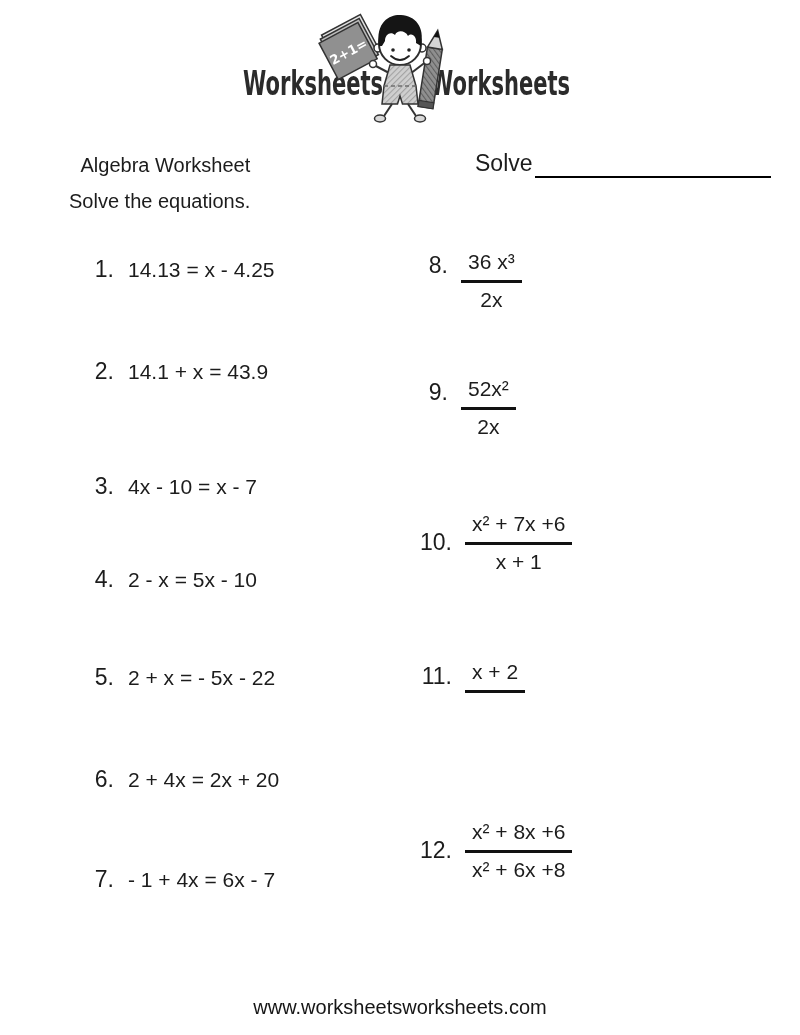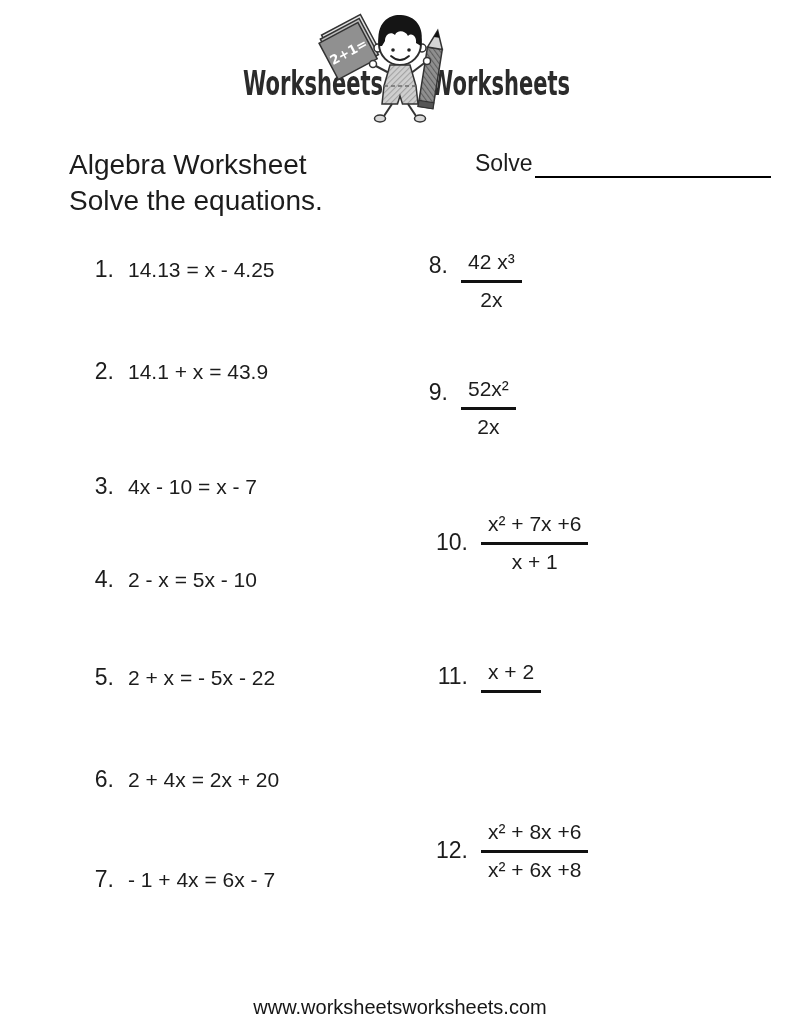--- a/index.html
+++ b/index.html
@@ -10,31 +10,31 @@
   
   .wordmark{
     position:absolute;top:63px;font-family:"DejaVu Sans",sans-serif;font-weight:bold;
     font-size:34px;color:#2b2b2b;white-space:nowrap;transform:scaleX(0.62);
     transform-origin:left top;letter-spacing:0px;
   }
   .wordmark.leftw{left:243px;}
   .wordmark.rightw{left:430px;}
   .kid-svg{position:absolute;left:312px;top:6px;width:142px;height:120px;}
   
-  .titles{position:absolute;left:69px;top:147px;font-size:28px;line-height:36px;color:#1c1c1c;}
+  .titles{position:absolute;left:69px;top:147px;font-size:20px;line-height:36px;color:#1c1c1c;text-align:right;}
   .name-label{position:absolute;left:475px;top:150px;font-size:23px;}
   .name-line{position:absolute;left:535px;top:158px;width:236px;height:18px;border-bottom:2.5px solid #000;}
   
   .prob{position:absolute;display:flex;align-items:baseline;}
   .pnum{font-size:23px;line-height:1;min-width:40px;text-align:right;}
   .peq{font-size:21px;line-height:1;margin-left:14px;white-space:nowrap;}
   .fprob{position:absolute;display:flex;}
   .fprob.topalign{align-items:flex-start;}
   .fprob.topalign .pnum{margin-top:4px;}
-  .fprob.midalign{align-items:center;margin-left:16px;}
+  .fprob.midalign{align-items:center;}
   .frac{display:inline-flex;flex-direction:column;align-items:center;margin-left:13px;font-size:21px;line-height:1.15;}
   .fnum{padding:0 7px 6px 7px;white-space:nowrap;}
   .fline{height:2.5px;background:#111;width:100%;align-self:stretch;}
   .fden{padding:5px 7px 0 7px;white-space:nowrap;}
   
   .footer{position:absolute;left:0;top:996px;width:100%;text-align:center;font-size:20px;color:#161616;}
 </style>
 </head>
 <body>
 
@@ -123,21 +123,21 @@
     <span class="peq">2 + 4x = 2x + 20</span>
   </div>
   <div class="prob" style="left:74px;top:868px;">
     <span class="pnum">7.</span>
     <span class="peq">- 1 + 4x = 6x - 7</span>
   </div>
 
   <div class="fprob topalign" style="left:408px;top:250px;">
     <span class="pnum">8.</span>
     <span class="frac">
-      <span class="fnum">42 x³</span>
+      <span class="fnum">36 x³</span>
       <span class="fline"></span>
       <span class="fden">2x</span>
     </span>
   </div>
 
   <div class="fprob topalign" style="left:408px;top:377px;">
     <span class="pnum">9.</span>
     <span class="frac">
       <span class="fnum">52x²</span>
       <span class="fline"></span>

